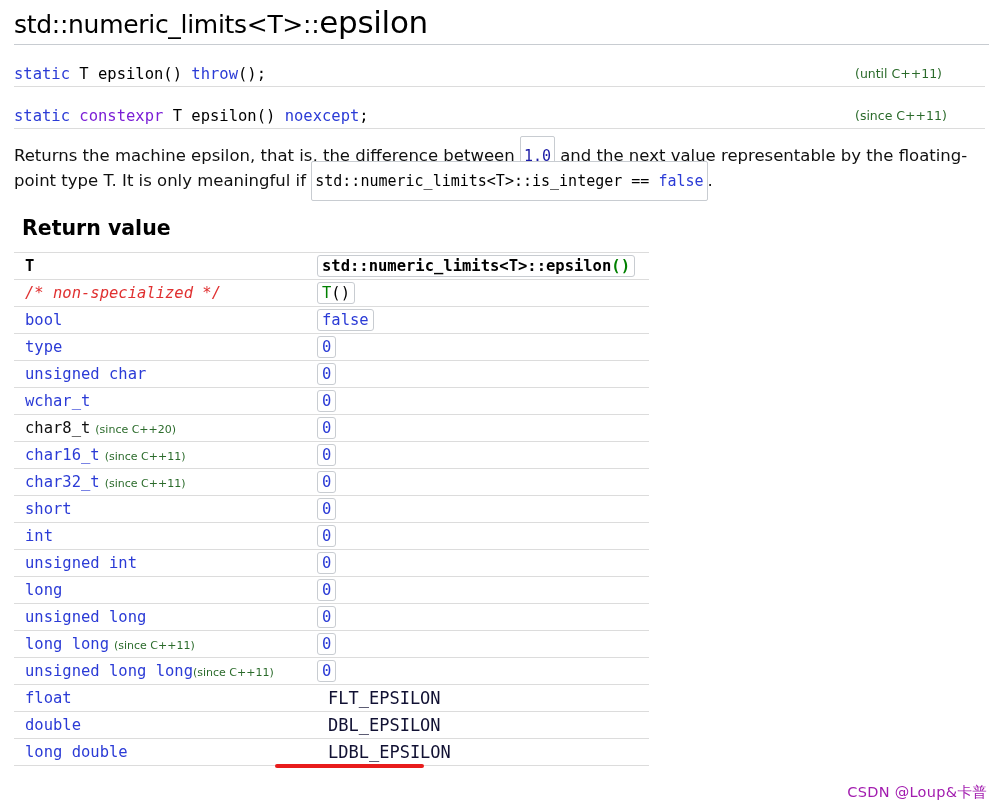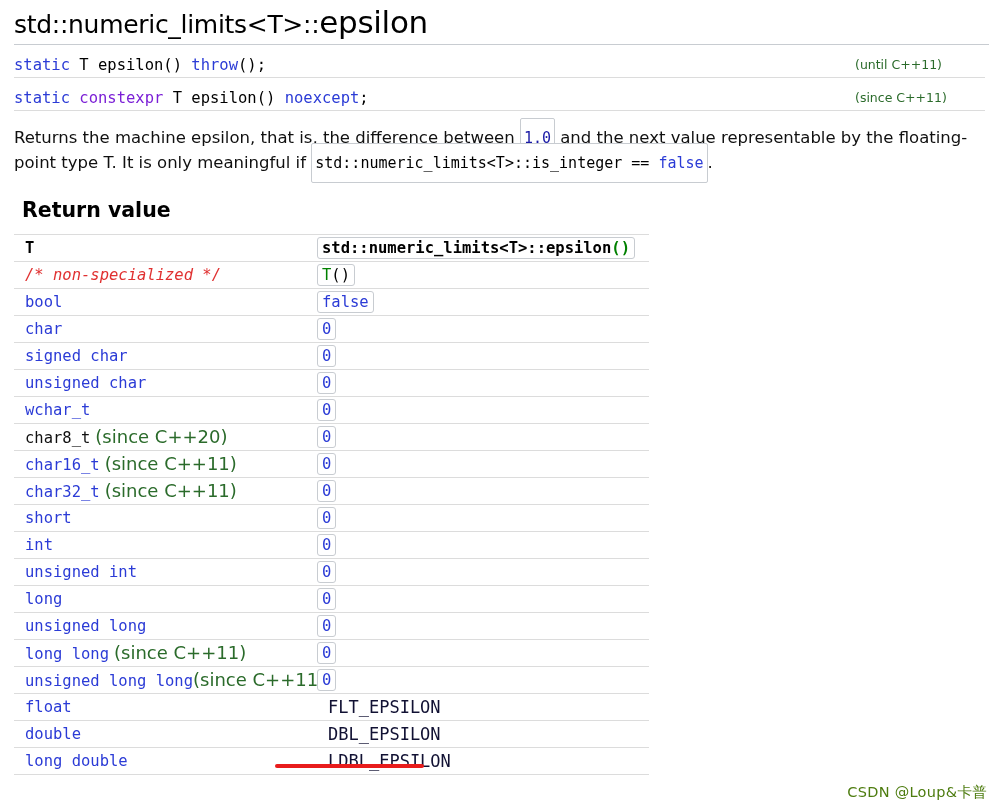--- a/index.html
+++ b/index.html
@@ -38,21 +38,21 @@
 
   
   #decl-table {
     margin: 0 14px 0 14px;
     border-collapse: collapse;
     width: 971px;
     table-layout: fixed;
   }
   #decl-table td {
     border-bottom: 1px solid #dcdcdc;
-    padding: 11px 0 3px 0;
+    padding: 20px 0 3px 0;
     vertical-align: middle;
   }
   .decl-code {
     font-family: "DejaVu Sans Mono", monospace;
     font-size: 15.5px;
     padding-left: 12px;
     white-space: nowrap;
     color: #000000;
   }
   .decl-ver {
@@ -128,21 +128,21 @@
     font-family: "DejaVu Sans Mono", monospace;
     font-size: 15.5px;
     font-weight: bold;
     white-space: nowrap;
     color: #000000;
   }
   .type-name { color: #2b3bd6; text-align: right; }
   .type-name-dark { color: #101010; }
   .since {
     font-family: "DejaVu Sans", sans-serif;
-    font-size: 18px;
+    font-size: 11px;
     color: #2b6b2b;
     white-space: nowrap;
   }
   .since.tight { margin-left: 0; }
   .since.spaced { margin-left: 5px; }
 
   .valbox {
     font-family: "DejaVu Sans Mono", monospace;
     font-size: 15.5px;
     border: 1px solid #c8ccd1;
@@ -170,21 +170,21 @@
     background: #e81c1c;
     border-radius: 2px;
   }
 
   
   #watermark {
     position: absolute;
     right: 16px;
     bottom: 10px;
     font-size: 14.5px;
-    color: #4d7c0f;
+    color: #a21caf;
     white-space: nowrap;
     letter-spacing: 0.3px;
   }
 </style>
 </head>
 <body>
 
 <div id="title-block">
   <div class="title-text"><span class="title-prefix">std::numeric_limits&lt;T&gt;::</span><span class="title-name">epsilon</span></div>
 </div>
@@ -219,25 +219,21 @@
   <tbody id="ret-body">
       <tr>
         <td class="col-type"><span class="mono cmt">/* non-specialized */</span></td>
         <td class="col-val"><span class="valbox"><span class="grn">T</span><span class="punc">()</span></span></td>
       </tr>
       <tr>
         <td class="col-type"><span class="mono type-name">bool</span></td>
         <td class="col-val"><span class="valbox blue">false</span></td>
       </tr>
       <tr>
-        <td class="col-type"><span class="mono type-name">char</span></td>
-        <td class="col-val"><span class="valbox blue">0</span></td>
-      </tr>
-      <tr>
-        <td class="col-type"><span class="mono type-name">signed char</span></td>
+        <td class="col-type"><span class="mono type-name">type</span></td>
         <td class="col-val"><span class="valbox blue">0</span></td>
       </tr>
       <tr>
         <td class="col-type"><span class="mono type-name">unsigned char</span></td>
         <td class="col-val"><span class="valbox blue">0</span></td>
       </tr>
       <tr>
         <td class="col-type"><span class="mono type-name">wchar_t</span></td>
         <td class="col-val"><span class="valbox blue">0</span></td>
       </tr>

